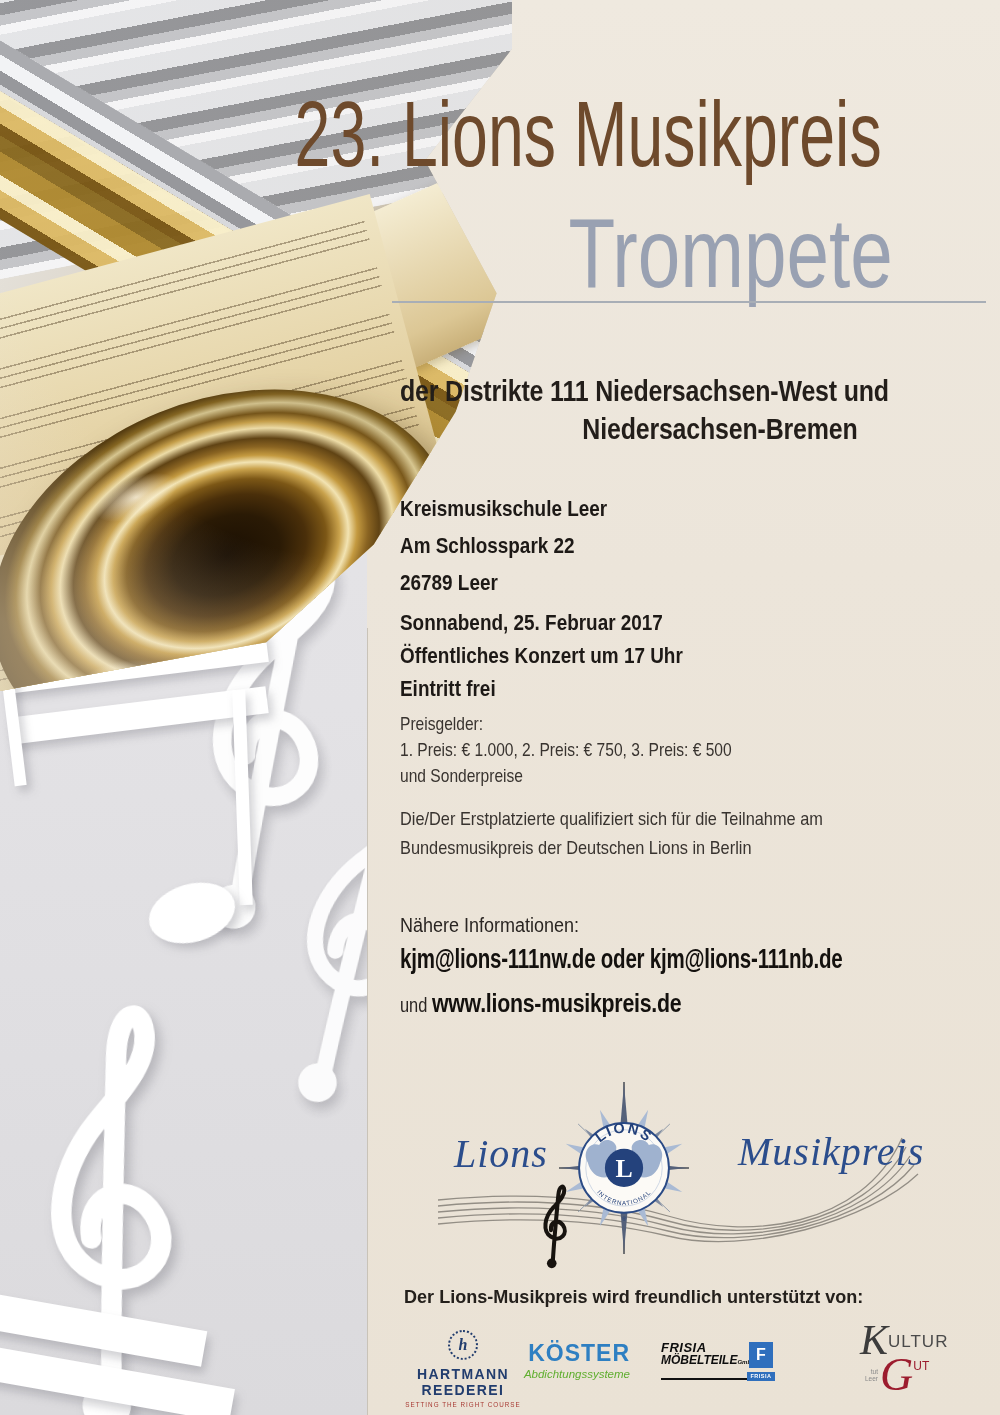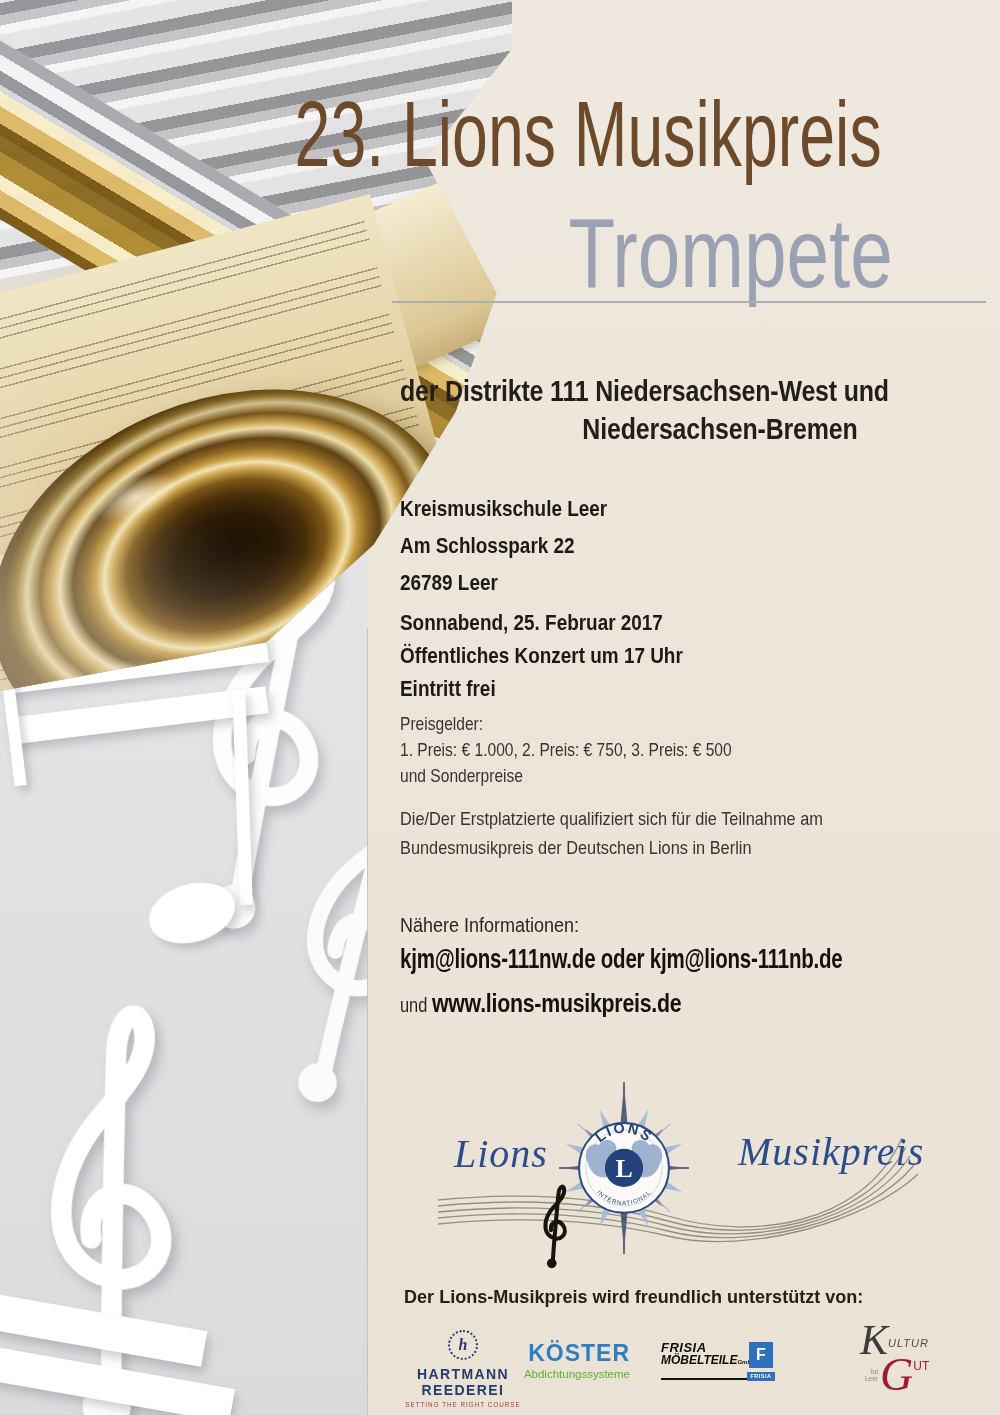--- a/index.html
+++ b/index.html
@@ -91,35 +91,35 @@
     font-size:19px;font-weight:bold;color:#24201c;transform:scaleX(.95);transform-origin:0 0;}
   .sponsor{position:absolute;}
   .sp-hartmann{left:398px;top:1330px;width:130px;text-align:center;}
   .h-circle{display:inline-block;width:26px;height:26px;border:2px dotted #223d6e;border-radius:50%;
     line-height:25px;font-family:"Liberation Serif",serif;font-style:italic;font-weight:bold;
     font-size:16px;color:#223d6e;}
   .h-name{font-size:14px;letter-spacing:1.4px;font-weight:bold;color:#223d6e;margin-top:6px;}
   .h-tag{font-size:6.3px;letter-spacing:1px;color:#a83a33;margin-top:3px;}
   .sp-koester{left:522px;top:1340px;width:108px;text-align:right;}
   .k-name{font-size:23px;font-weight:800;letter-spacing:1px;color:#2e7fc2;}
-  .k-tag{font-size:11.5px;color:#5fae2e;margin-top:1px;}
+  .k-tag{font-size:11.5px;font-style:italic;color:#5fae2e;margin-top:1px;}
   .sp-frisia{left:661px;top:1342px;width:130px;}
   .f-l1{font-size:13px;font-style:italic;font-weight:800;letter-spacing:.5px;color:#0d0d0d;line-height:12px;}
   .f-l2{font-size:12px;font-style:italic;font-weight:800;color:#0d0d0d;line-height:12px;}
   .f-suffix{font-size:6px;font-weight:bold;}
   .f-rule{width:96px;height:2px;background:#111;margin-top:10px;}
   .f-badge{position:absolute;left:88px;top:0;width:24px;height:26px;background:#2f6fbd;color:#fff;
     font-weight:800;font-size:16px;text-align:center;line-height:26px;}
   .f-badgebar{position:absolute;left:86px;top:30px;width:28px;height:9px;background:#2f6fbd;color:#fff;
     font-size:5.5px;letter-spacing:.5px;text-align:center;line-height:9px;font-weight:bold;}
   .sp-kultur{left:860px;top:1316px;width:120px;}
   .kg-row1{white-space:nowrap;}
   .kg-k,.kg-g{font-family:"Liberation Serif",serif;font-style:italic;}
   .kg-k{font-size:42px;color:#3c3c3c;}
-  .kg-ultur{font-size:11px;letter-spacing:1px;color:#4a4a4a;position:relative;top:-7px;font-style:italic;}
+  .kg-ultur{font-size:17px;letter-spacing:1px;color:#4a4a4a;position:relative;top:-7px;}
   .kg-row2{display:flex;align-items:center;margin-top:-16px;padding-left:2px;}
   .kg-small{font-size:6.5px;line-height:7px;color:#8a8a8a;text-align:right;width:16px;}
   .kg-g{font-size:46px;color:#9c1c2e;margin-left:2px;}
   .kg-ut{font-size:12px;font-weight:normal;color:#9c1c2e;position:relative;top:-9px;}
 </style>
 </head>
 <body>
 
 <svg width="0" height="0" style="position:absolute">
   <defs>

